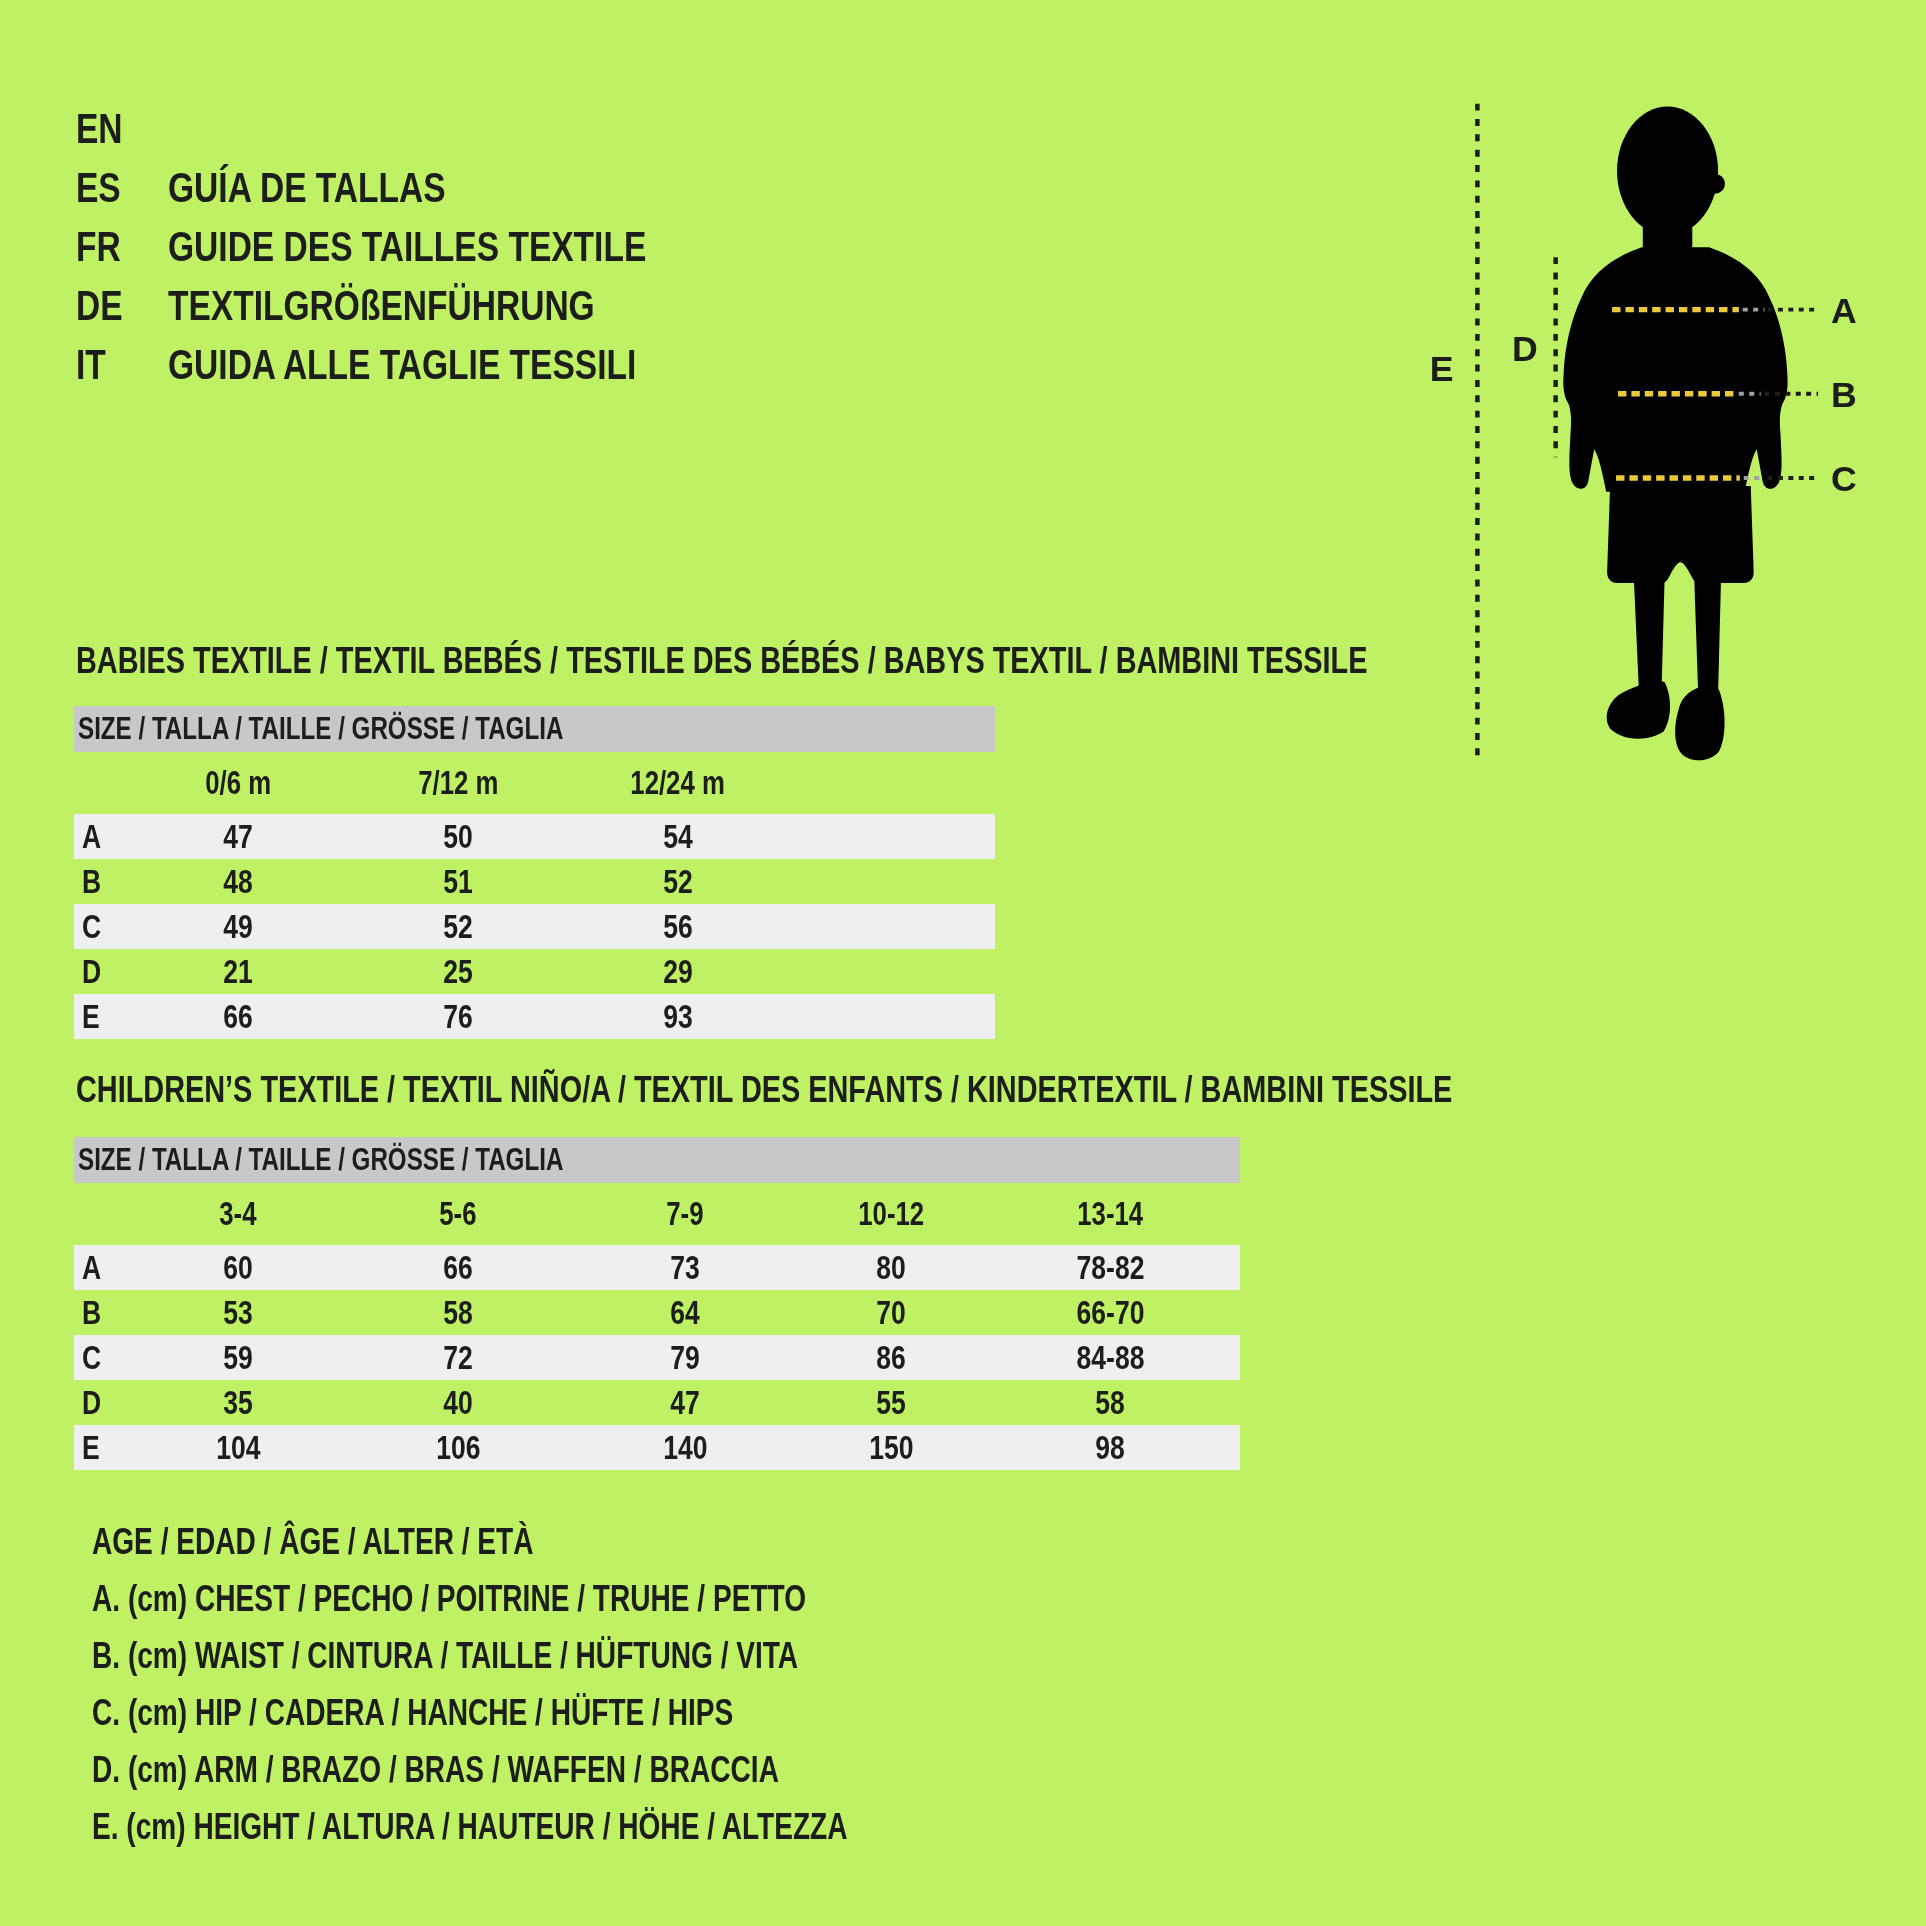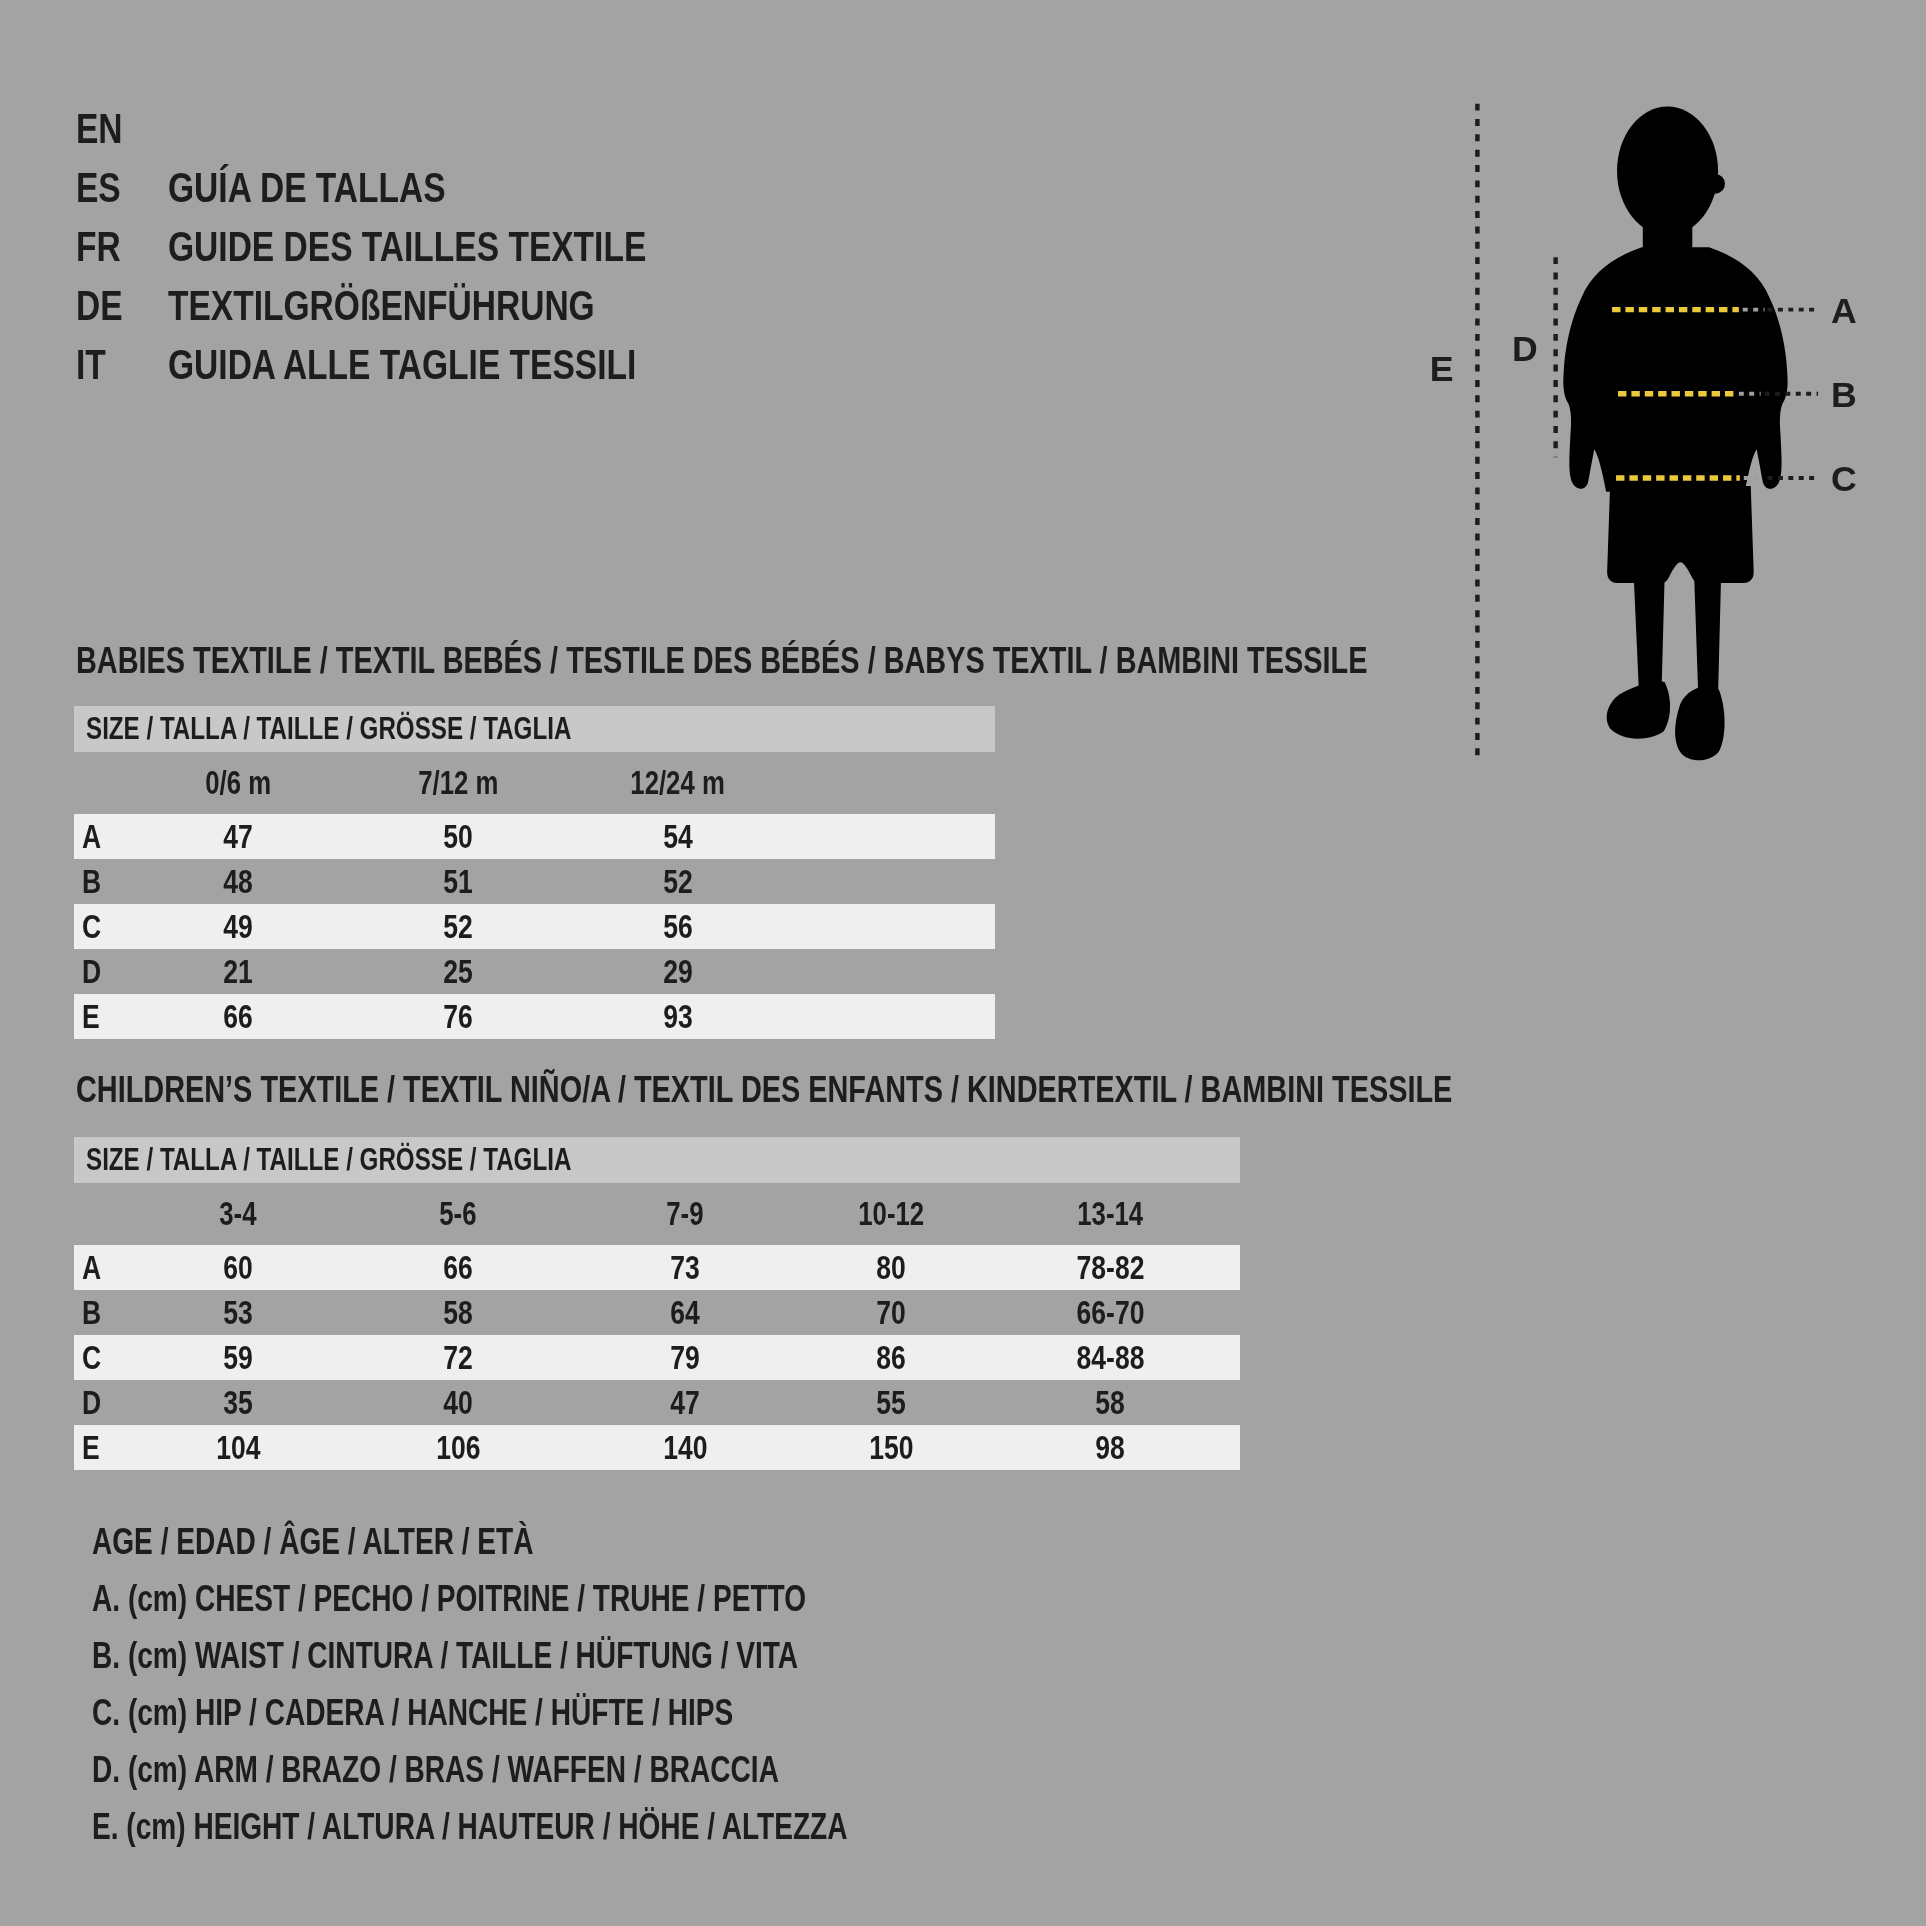--- a/index.html
+++ b/index.html
@@ -1,35 +1,35 @@
 <!DOCTYPE html>
 <html><head>
 <meta charset="utf-8">
 <style>
   html,body { margin:0; padding:0; background:#ffffff; }
   .page {
-    position:relative; width:1927px; height:1927px; background:#a3a3a3;
+    position:relative; width:1927px; height:1927px; background:#bef264;
     font-family:"Liberation Sans", sans-serif; color:#1d1d1b; overflow:hidden;
   }
   .sx  { display:inline-block; transform:scaleX(0.78); transform-origin:0 50%; white-space:nowrap; }
   .sxc { display:inline-block; transform:scaleX(0.78); transform-origin:50% 50%; white-space:nowrap; }
 
   
   .lang-block { position:absolute; left:76px; top:99px; }
   .lang-row  { display:flex; align-items:center; height:59px; font-size:43px; font-weight:bold; }
   .lang-code { width:92px; }
 
   
   .section-title { position:absolute; left:76px; font-size:37px; font-weight:bold; }
 
   
   .size-table { position:absolute; left:74px; }
   .size-bar {
     background:#c8c8c8; height:46px; display:flex; align-items:center;
-    padding-left:12px; font-size:31px; font-weight:bold;
+    padding-left:4px; font-size:31px; font-weight:bold;
   }
   .grid-row { display:grid; align-items:center; height:45px; font-size:34px; font-weight:bold; }
   .grid-row.hdr { height:62px; font-size:33px; }
   .babies-grid   { grid-template-columns:54px 220px 220px 220px 1fr; }
   .children-grid { grid-template-columns:54px 220px 220px 234px 178px 1fr; }
   .stripe { background:#efefef; }
   .cell { text-align:center; }
   .lab  { text-align:left; padding-left:8px; }
 
   

